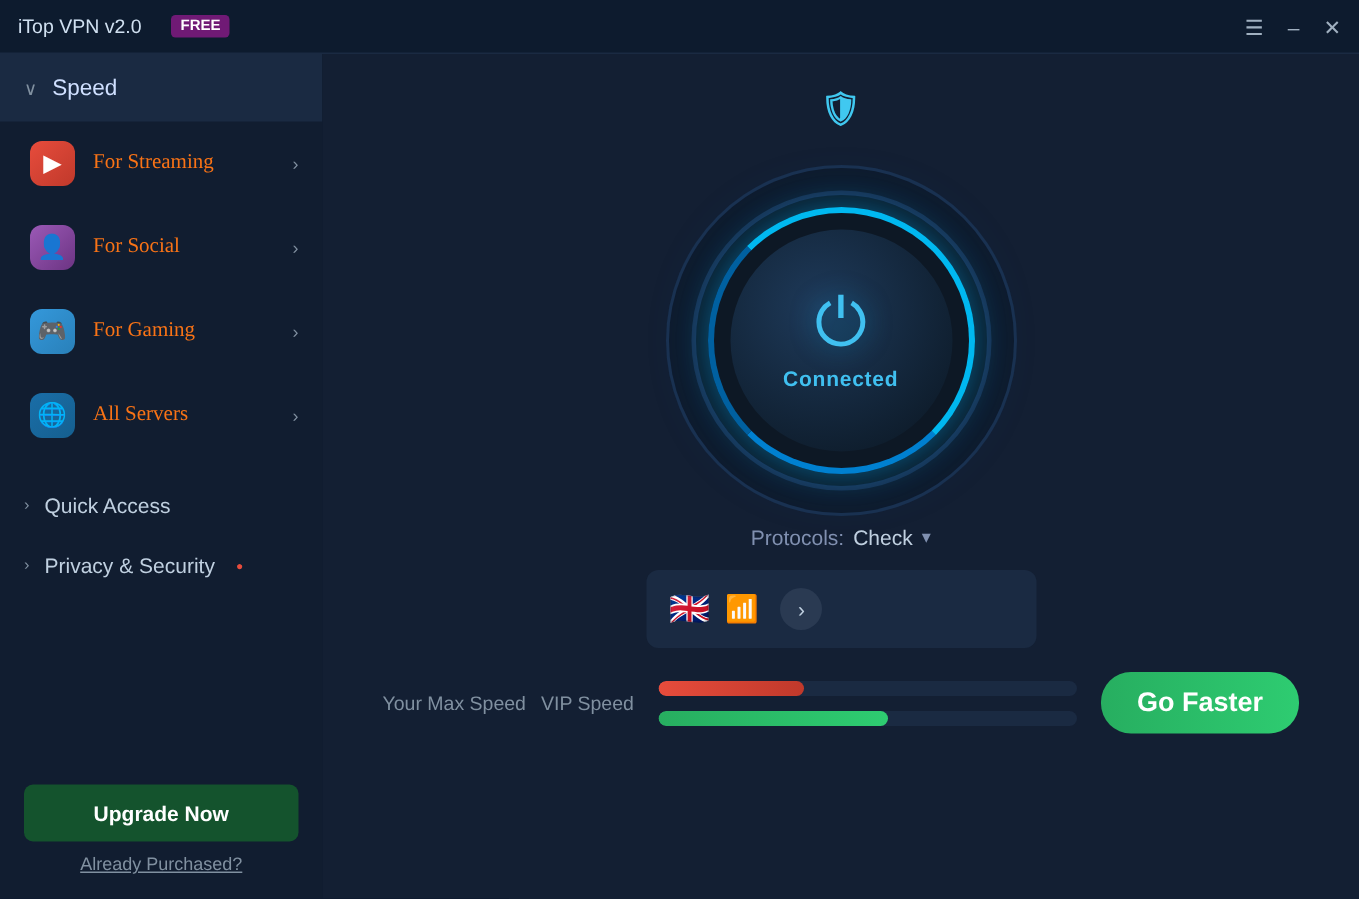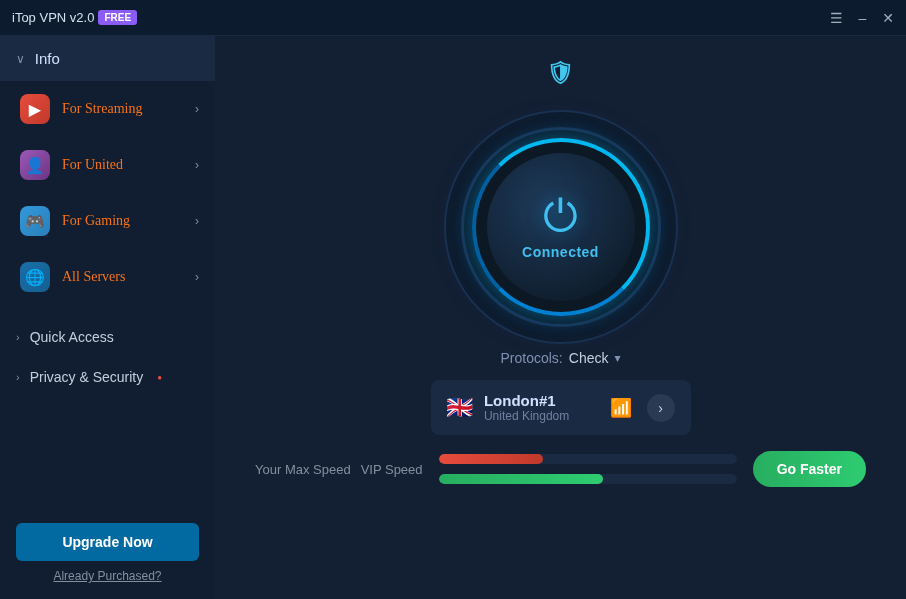--- a/index.html
+++ b/index.html
@@ -21,28 +21,28 @@
       display: flex;
       align-items: center;
       justify-content: space-between;
       padding: 0 12px;
       flex-shrink: 0;
       border-bottom: 1px solid #1a2a42;
     }
     .title-bar-left {
       display: flex;
       align-items: center;
-      gap: 4px;
+      gap: 20px;
     }
     .title-text {
       font-size: 13px;
       color: #d0e0f0;
     }
     .free-badge {
-      background: #8b5cf6;
+      background: #701a75;
       color: #fff;
       font-size: 10px;
       font-weight: bold;
       padding: 2px 6px;
       border-radius: 3px;
     }
     .title-bar-controls {
       display: flex;
       gap: 16px;
       align-items: center;
@@ -143,21 +143,21 @@
       margin-top: auto;
       padding: 16px;
       display: flex;
       flex-direction: column;
       align-items: center;
       gap: 8px;
     }
     .upgrade-btn {
       width: 100%;
       padding: 11px;
-      background: #0369a1;
+      background: #14532d;
       color: #fff;
       font-weight: bold;
       font-size: 14px;
       border: none;
       border-radius: 6px;
       cursor: pointer;
       text-align: center;
     }
     .already-purchased {
       font-size: 12px;
@@ -371,21 +371,21 @@
     }
     .bar-fill-green {
       height: 100%;
       width: 55%;
       background: linear-gradient(to right, #27ae60, #2ecc71);
       border-radius: 5px;
     }
     .go-faster-btn {
       background: linear-gradient(to right, #27ae60, #2ecc71);
       color: #fff;
-      font-size: 14px;
+      font-size: 18px;
       font-weight: bold;
       border: none;
       border-radius: 20px;
       padding: 10px 24px;
       cursor: pointer;
       white-space: nowrap;
       flex-shrink: 0;
     }
   </style>
 </head>
@@ -402,32 +402,32 @@
     <button class="title-btn close-btn">✕</button>
   </div>
 </div>
 
 <div class="main-layout">
 
   <div class="sidebar">
 
     <div class="nav-home">
       <span class="chevron">∨</span>
-      <span>Info</span>
+      <span>Speed</span>
     </div>
 
     <div class="nav-item">
       <div class="nav-icon icon-streaming">▶</div>
       <span class="nav-label">For Streaming</span>
       <span class="nav-arrow">›</span>
     </div>
 
     <div class="nav-item">
       <div class="nav-icon icon-social">👤</div>
-      <span class="nav-label">For United</span>
+      <span class="nav-label">For Social</span>
       <span class="nav-arrow">›</span>
     </div>
 
     <div class="nav-item">
       <div class="nav-icon icon-gaming">🎮</div>
       <span class="nav-label">For Gaming</span>
       <span class="nav-arrow">›</span>
     </div>
 
     <div class="nav-item">
@@ -474,24 +474,20 @@
     </div>
 
     <div class="protocols-row">
       <span class="proto-label">Protocols:</span>
       <span class="proto-value">Check</span>
       <span class="chevron-down">▾</span>
     </div>
 
     <div class="server-card">
       <span class="flag">🇬🇧</span>
-      <div class="server-info">
-        <div class="server-name">London#1</div>
-        <div class="server-country">United Kingdom</div>
-      </div>
       <span class="signal-icon">📶</span>
       <div class="arrow-btn">›</div>
     </div>
 
     <div class="speed-section">
       <div class="speed-labels">
         <span class="speed-label">Your Max Speed</span>
         <span class="speed-label">VIP Speed</span>
       </div>
       <div class="speed-bars">

